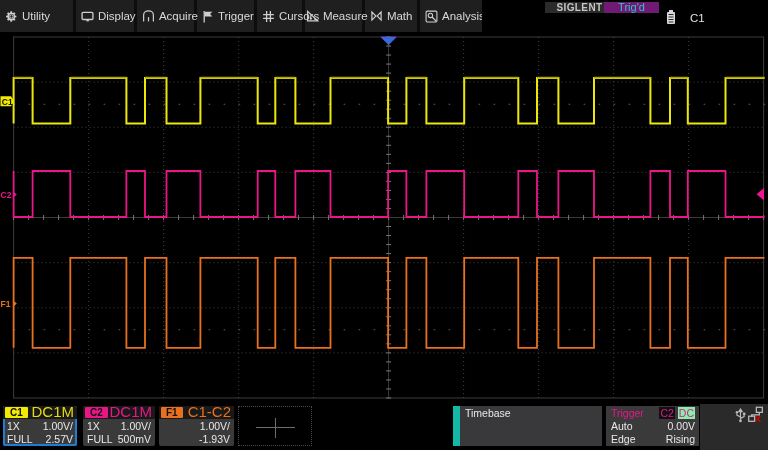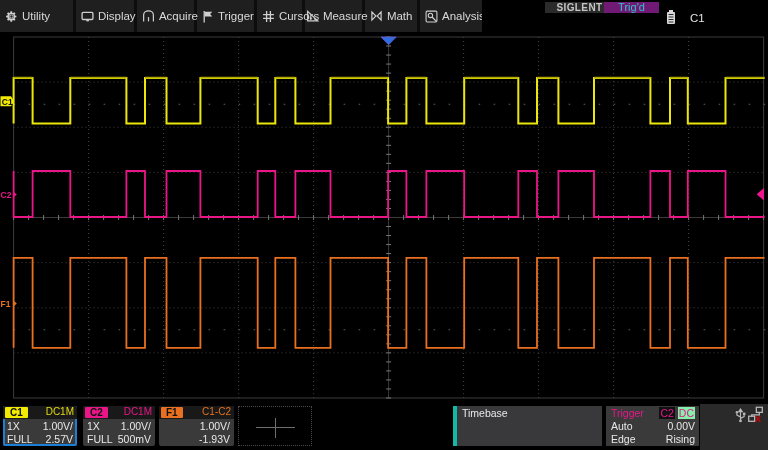--- a/index.html
+++ b/index.html
@@ -15,26 +15,26 @@
  color:#c6c6c6;font-weight:bold;font-size:10px;letter-spacing:0.4px;text-align:center;line-height:11px}
 #trigd{position:absolute;left:122px;top:1.5px;width:55px;height:11.5px;background:#701a75;color:#2bc5c9;font-size:11px;text-align:center;line-height:11.5px}
 #fmeas{position:absolute;left:62px;top:15px;width:114px;height:13.5px;background:#161616;color:#e5188c;font-size:11px;line-height:13.5px;padding-left:4px}
 #chtop{position:absolute;left:208px;top:12px;color:#e2e2e2;font-size:11.5px}
 
 #botbar{position:absolute;left:0;top:404px;width:768px;height:46px;background:#000}
 .chbox{position:absolute;top:2px;height:40px;background:#3a3a3a;border-radius:2px;overflow:hidden;font-size:10.5px}
 .chhdr{height:13px;background:#191919;position:relative}
 .chip{position:absolute;left:2px;top:1px;padding:0 5px;height:11px;line-height:11px;
  font-weight:bold;color:#101010;font-size:10px;border-radius:1px}
-.mode{position:absolute;right:3px;top:0;height:12px;line-height:12px;font-size:10px}
+.mode{position:absolute;right:3px;top:0;height:12px;line-height:12px;font-size:15px}
 .r2,.r3{position:absolute;left:4px;right:4px;color:#e8e8e8;height:13px;line-height:13px}
 .r2{top:14px}.r3{top:27px}
 .rv{float:right}
 #tbbox{position:absolute;left:453px;top:2px;width:149px;height:40px;background:#39393c;
- border-left:4px solid #14b8a6;color:#e8e8e8;font-size:10.5px}
+ border-left:7px solid #14b8a6;color:#e8e8e8;font-size:10.5px}
 #trbox{position:absolute;left:606px;top:2px;width:93px;height:40px;background:#3a3a3a;font-size:10.5px}
 #rpanel{position:absolute;left:700px;top:0px;width:68px;height:46px;background:#2a2a2a}
 .trow{position:absolute;left:5px;right:4px;height:13px;line-height:13px;color:#e8e8e8}
 </style></head><body>
 <div id="scr">
  <svg width="768" height="450" style="position:absolute;left:0;top:0">
 <rect x="13.6" y="37.0" width="750.0" height="361.0" fill="none" stroke="#3c3c3c" stroke-width="1"></rect>
 <line x1="88.6" y1="37.0" x2="88.6" y2="398.0" stroke="#414141" stroke-width="1" stroke-dasharray="1 3"></line>
 <line x1="163.6" y1="37.0" x2="163.6" y2="398.0" stroke="#414141" stroke-width="1" stroke-dasharray="1 3"></line>
 <line x1="238.6" y1="37.0" x2="238.6" y2="398.0" stroke="#414141" stroke-width="1" stroke-dasharray="1 3"></line>

